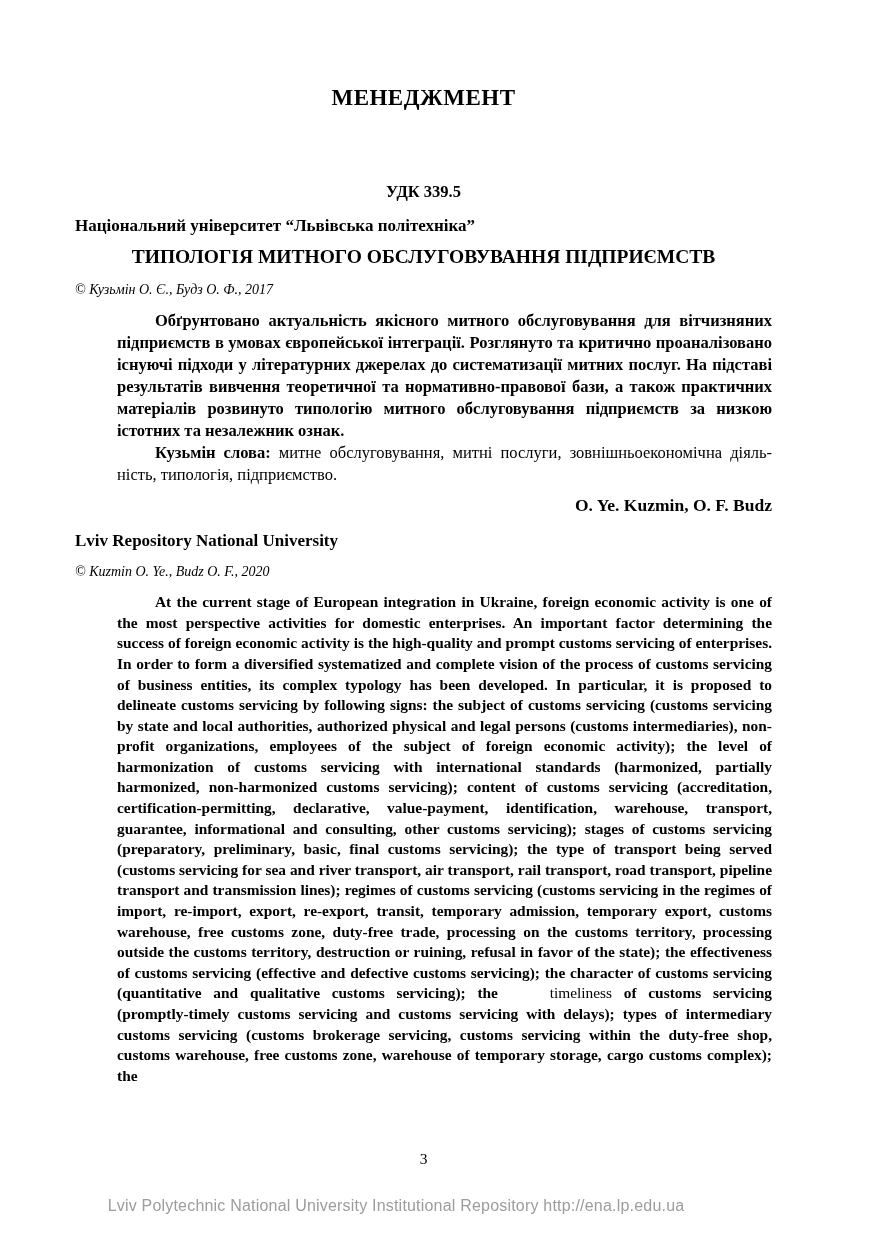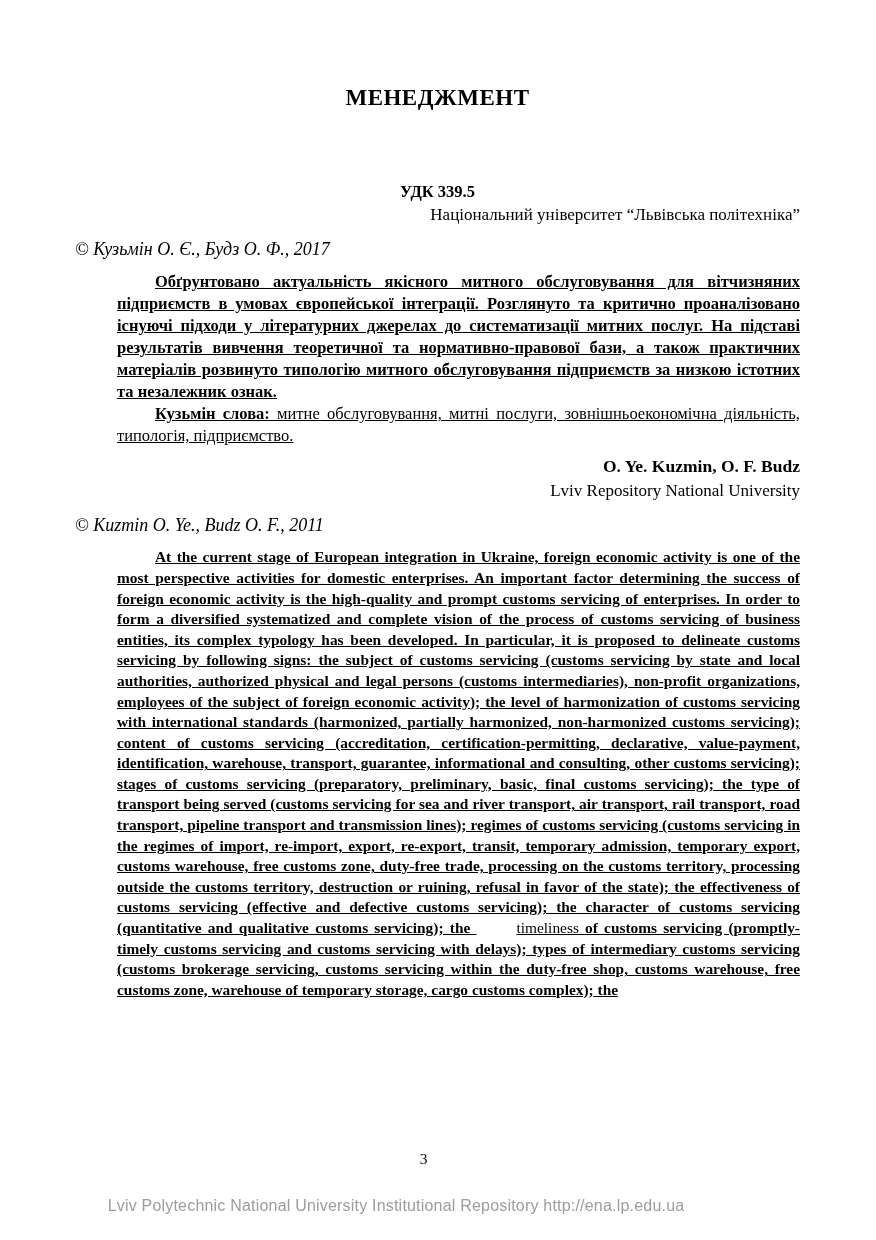--- a/index.html
+++ b/index.html
@@ -12,21 +12,21 @@
     width: 876px;
     height: 1240px;
     background: #ffffff;
     overflow: hidden;
     font-family: "Liberation Serif", "DejaVu Serif", serif;
     color: #000000;
     -webkit-font-smoothing: antialiased;
   }
   .content {
     padding-left: 75px;
-    padding-right: 76px;
+    padding-right: 104px;
   }
   .section-header {
     padding-top: 84px;
     text-align: center;
     font-size: 23px;
     font-weight: bold;
     letter-spacing: 0.5px;
     line-height: 1.2;
   }
   .udc {
@@ -37,48 +37,47 @@
     line-height: 1.2;
   }
   .authors {
     margin-top: 12px;
     text-align: right;
     font-size: 17.5px;
     font-weight: bold;
     line-height: 1.2;
   }
   .affiliation {
-    margin-top: 4px;
-    text-align: right;
+    margin-top: 15px;
+    text-align: left;
     font-size: 17px;
-    font-weight: normal;
+    font-weight: bold;
     line-height: 1.2;
   }
   .article-title {
     margin: 8px 0 0 0;
     text-align: center;
     font-size: 19.5px;
     font-weight: bold;
     line-height: 1.25;
   }
   .title-en {
     margin-top: 10px;
     font-size: 18.5px;
   }
   .copyright {
     margin-top: 13px;
-    font-size: 18px;
+    font-size: 14px;
     font-style: italic;
     line-height: 1.2;
   }
   .abstract {
     margin: 11px 0 0 42px;
     text-align: justify;
     text-indent: 38px;
-    text-decoration: underline;
   }
   .abstract-uk {
     font-size: 16.5px;
     line-height: 22px;
     font-weight: bold;
   }
   .keywords {
     margin-top: 0;
     font-size: 16.5px;
     line-height: 22px;
@@ -128,33 +127,34 @@
 <div class="page">
   <div class="content">
 
     <div class="section-header">МЕНЕДЖМЕНТ</div>
 
     <div class="udc">УДК 339.5</div>
 
 
     <div class="affiliation">Національний університет “Львівська політехніка”</div>
 
+    <h2 class="article-title">ТИПОЛОГІЯ МИТНОГО ОБСЛУГОВУВАННЯ ПІДПРИЄМСТВ</h2>
 
     <div class="copyright">© Кузьмін О. Є., Будз О. Ф., 2017</div>
 
     <p class="abstract abstract-uk">Обґрунтовано актуальність якісного митного обслуговування для вітчизняних підприємств в умовах європейської інтеграції. Розглянуто та критично проаналізовано існуючі підходи у літературних джерелах до систематизації митних послуг. На підставі результатів вивчення теоретичної та нормативно-правової бази, а також практичних матеріалів розвинуто типологію митного обслуговування підприємств за низкою істотних та незалежник ознак.</p>
 
     <p class="abstract keywords"><span class="kw-label">Кузьмін слова:</span><span> митне обслуговування, митні послуги, зовнішньоекономічна діяль­ність, типологія, підприємство.</span></p>
 
     <div class="authors authors-en">O. Ye. Kuzmin, O. F. Budz</div>
 
     <div class="affiliation">Lviv Repository National University</div>
 
 
-    <div class="copyright">© Kuzmin O. Ye., Budz O. F., 2011</div>
+    <div class="copyright">© Kuzmin O. Ye., Budz O. F., 2020</div>
 
     <p class="abstract abstract-en"><span>At the current stage of European integration in Ukraine, foreign economic activity is one of the most perspective activities for domestic enterprises. An important factor determining the success of foreign economic activity is the high-quality and prompt customs servicing of enterprises. In order to form a diversified systematized and complete vision of the process of customs servicing of business entities, its complex typology has been developed. In particular, it is proposed to delineate customs servicing by following signs: the subject of customs servicing (customs servicing by state and local authorities, authorized physical and legal persons (customs intermediaries), non-profit organizations, employees of the subject of foreign economic activity); the level of harmonization of customs servicing with international standards (harmonized, partially harmonized, non-harmonized customs servicing); content of customs servicing (accreditation, certification-permitting, declarative, value-payment, identification, warehouse, transport, guarantee, informational and consulting, other customs servicing); stages of customs servicing (preparatory, preliminary, basic, final customs servicing); the type of transport being served (customs servicing for sea and river transport, air transport, rail transport, road transport, pipeline transport and transmission lines); regimes of customs servicing (customs servicing in the regimes of import, re-import, export, re-export, transit, temporary admission, temporary export, customs warehouse, free customs zone, duty-free trade, processing on the customs territory, processing outside the customs territory, destruction or ruining, refusal in favor of the state); the effectiveness of customs servicing (effective and defective customs servicing); the character of customs servicing (quantitative and qualitative customs servicing); the </span><span class="plain">timeliness</span><span> of customs servicing (promptly-timely customs servicing and customs servicing with delays); types of intermediary customs servicing (customs brokerage servicing, customs servicing within the duty-free shop, customs warehouse, free customs zone, warehouse of temporary storage, cargo customs complex); the</span></p>
 
   </div>
 
   <div class="page-number">3</div>
 
   <div class="footer">Lviv Polytechnic National University Institutional Repository http://ena.lp.edu.ua</div>
 </div>
 

